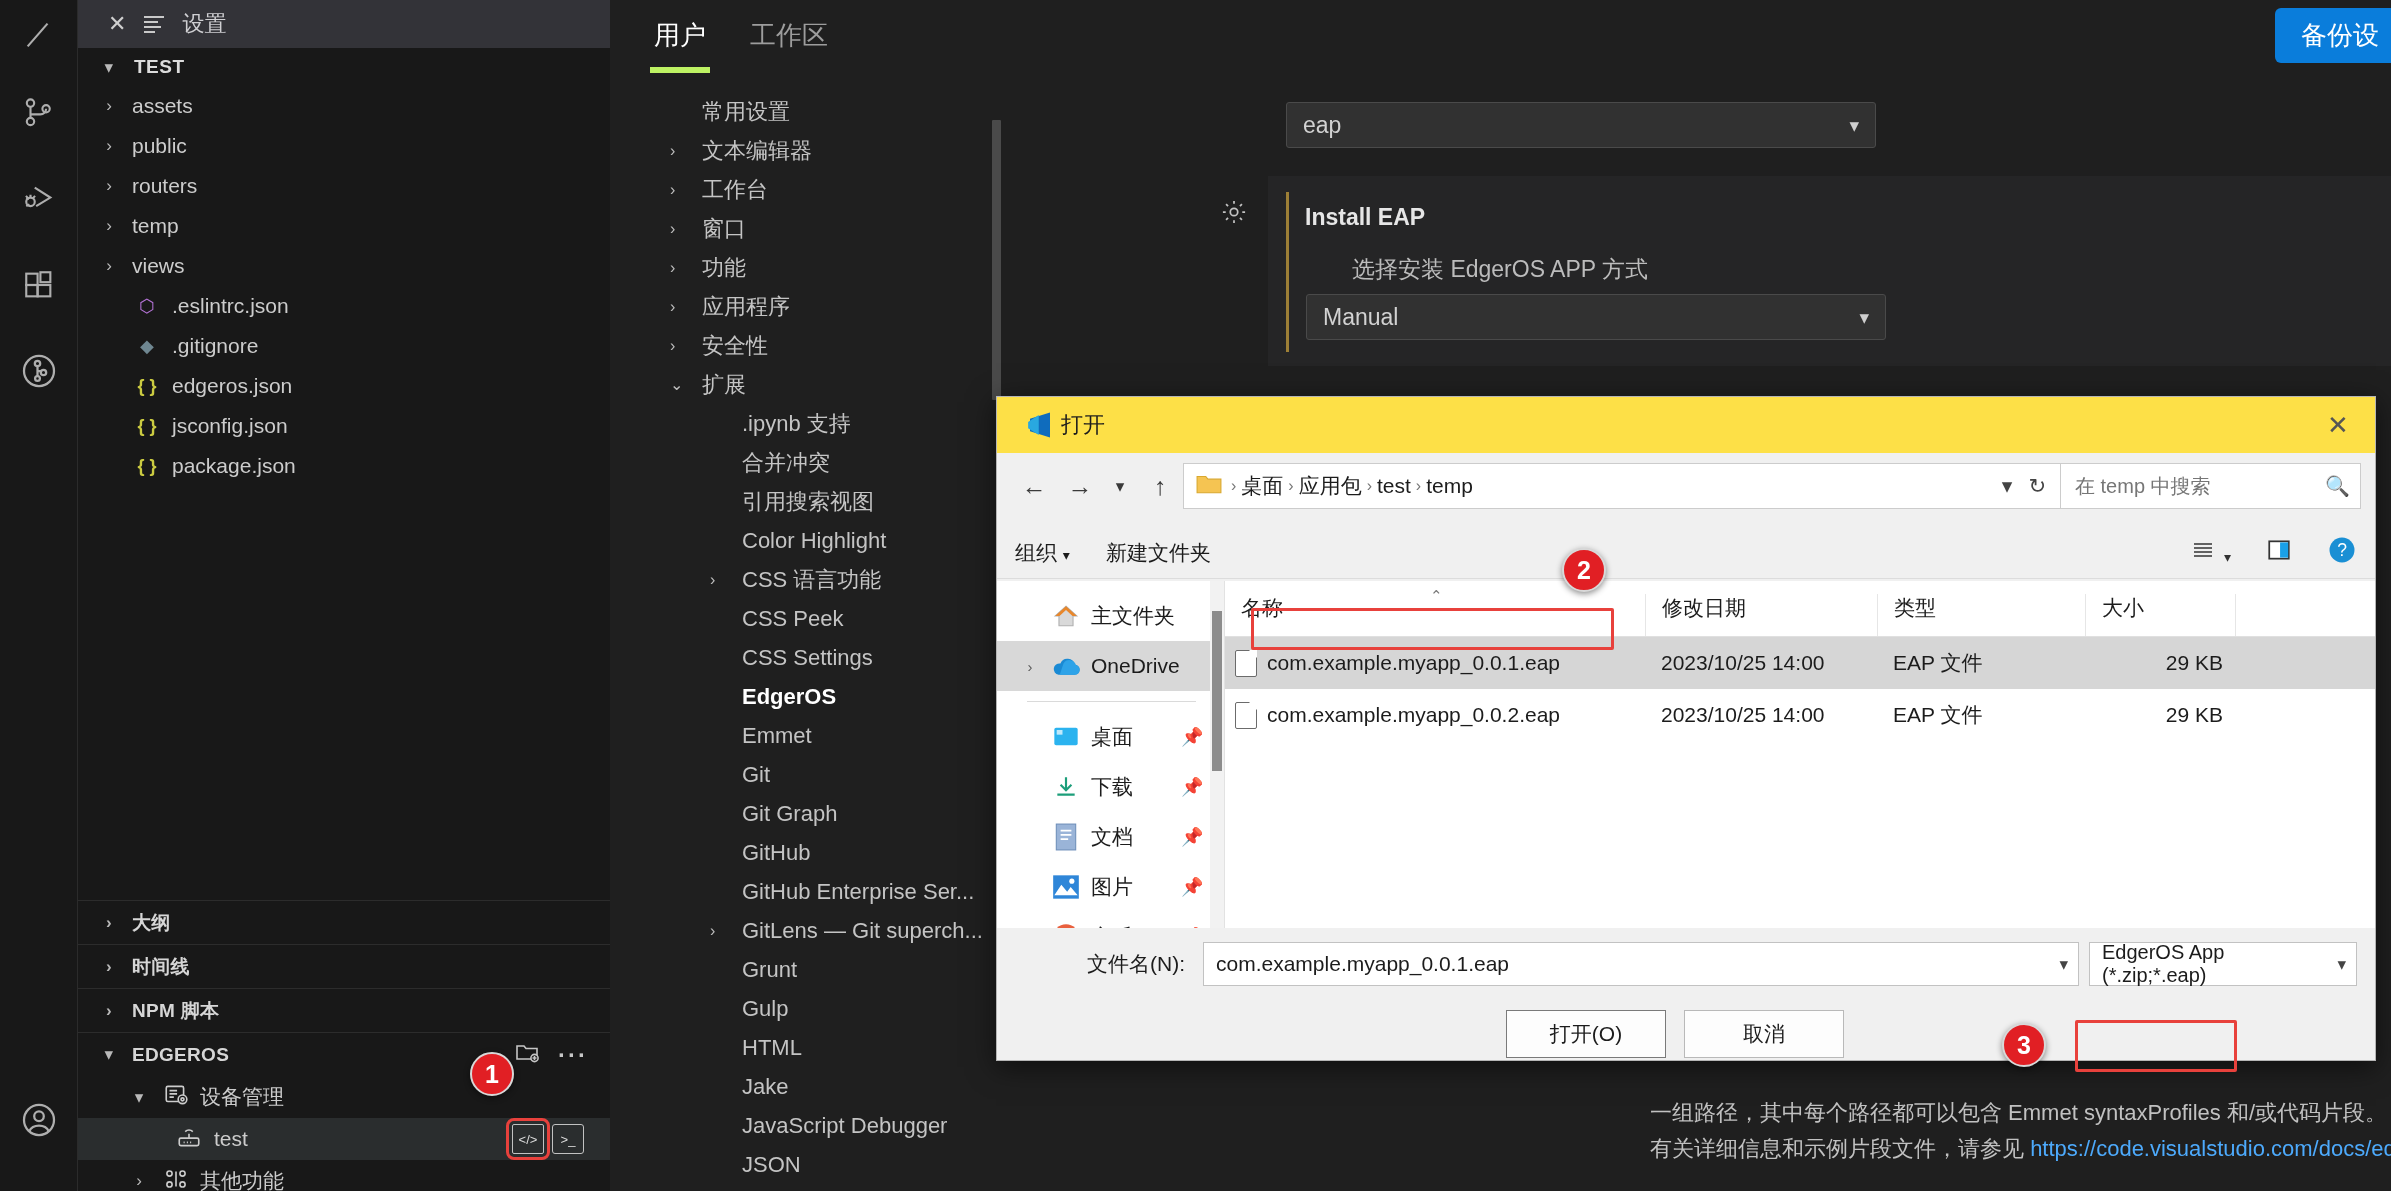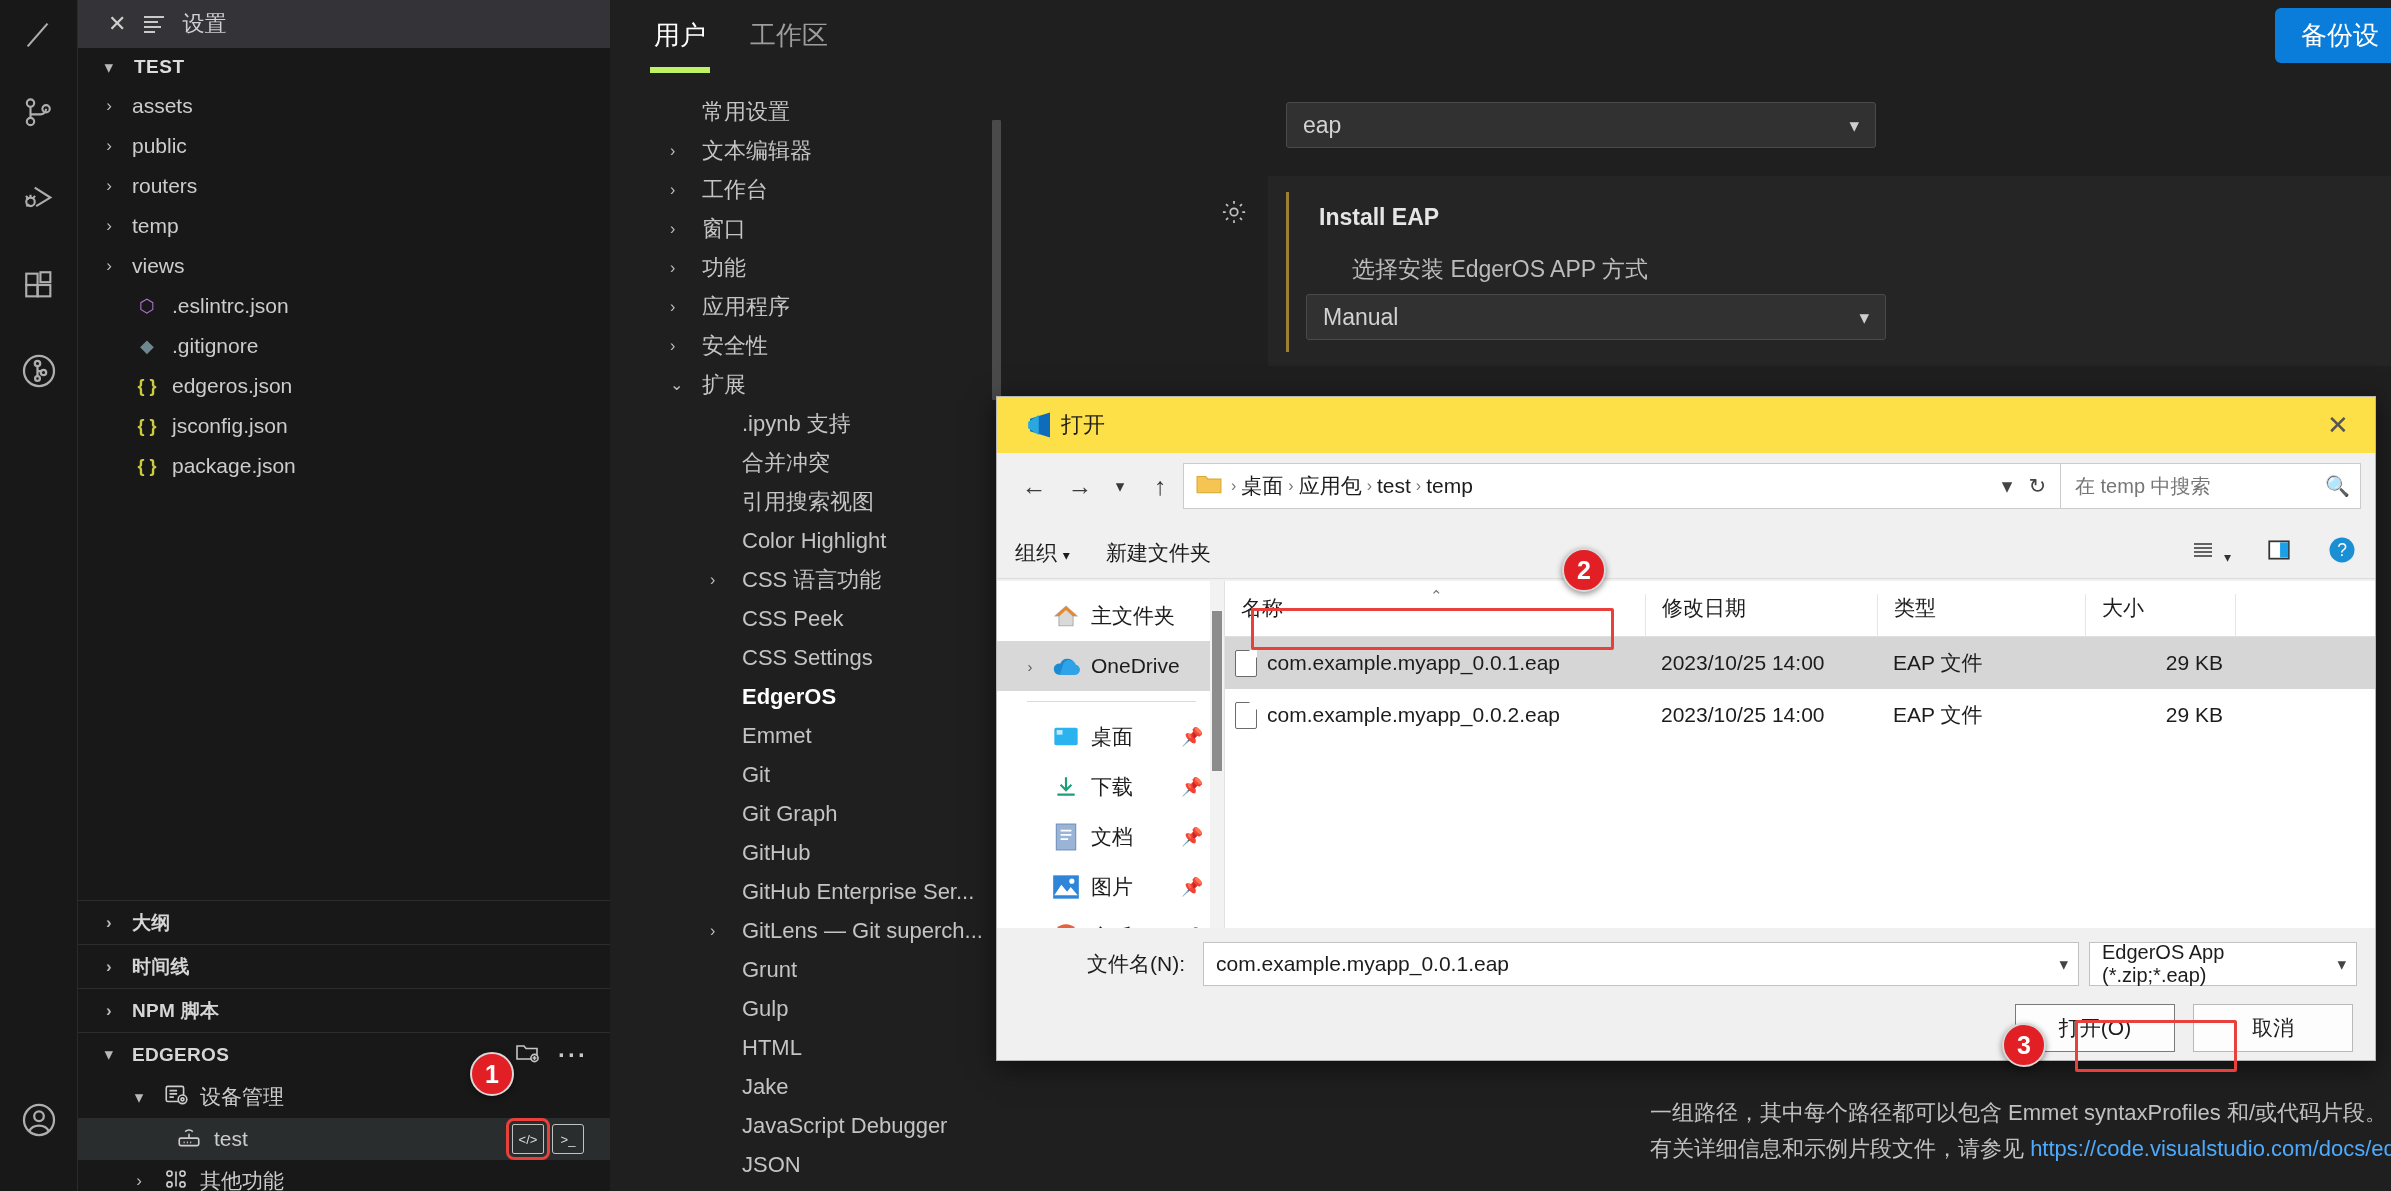--- a/index.html
+++ b/index.html
@@ -164,21 +164,21 @@
   .doc-ico { width: 22px; height: 27px; border: 1.5px solid #6b6b6b; border-radius: 2px; position: relative; background:#fff; }
   .doc-ico:after { content:''; position:absolute; right:-1px; top:-1px; border-width: 0 8px 8px 0; border-style: solid; border-color: transparent #fff transparent transparent; }
 
   .dlg-foot { position: absolute; left: 0; right: 0; bottom: 0; height: 132px; background: #f0f0f0; }
   .fn-row { display: flex; align-items: center; padding: 14px 18px 0 0; gap: 10px; }
   .fn-label { width: 196px; text-align: right; font-size: 21px; padding-right: 8px; }
   .fn-input { flex: 1; height: 44px; background: #fff; border: 1px solid #c2c2c2; display:flex; align-items:center; padding: 0 10px 0 12px; font-size: 21px; }
   .fn-input .caret { margin-left: auto; color: #444; font-size: 17px; }
   .fn-filter { width: 268px; height: 44px; background: #fff; border: 1px solid #c2c2c2; display:flex; align-items:center; padding: 0 10px 0 12px; font-size: 20px; gap: 17px; }
   .fn-filter .caret { margin-left: auto; color: #444; font-size: 17px; }
-  .btn-row { display: flex; justify-content: flex-end; gap: 18px; padding: 18px 22px 0 0; align-items: center; }
+  .btn-row { display: flex; justify-content: center; gap: 18px; padding: 24px 22px 0 0; align-items: center; }
   .dlg-btn { width: 160px; height: 48px; background: #fdfdfd; border: 1px solid #b9b9b9; display:flex; align-items:center; justify-content:center; font-size: 21px; }
   .dlg-btn.focus { border-color: #7a7a7a; }
 
   
   .step {
     position: absolute; width: 44px; height: 44px; border-radius: 50%;
     background: #e11f24; color: #fff; font-size: 25px; font-weight: bold;
     display: flex; align-items: center; justify-content: center;
     box-shadow: 0 2px 6px rgba(0,0,0,.45); border: 2px solid #d8d8d8;
   }
@@ -516,21 +516,21 @@
       </div>
 
       <div class="setting-block" style="left:258px; right:0; top:96px; height:190px;"></div>
       <div class="setting-accent" style="left:276px; top:112px; height:160px;"></div>
       <div class="gear" style="left:210px; top:118px;">
         <svg width="28" height="28" viewBox="0 0 24 24" fill="none" stroke="#c2c2c2" stroke-width="1.5">
             <circle cx="12" cy="12" r="3.2"></circle>
             <path d="M12 2.5 v2.4 M12 19.1 v2.4 M2.5 12 h2.4 M19.1 12 h2.4 M5.2 5.2 l1.7 1.7 M17.1 17.1 l1.7 1.7 M18.8 5.2 l-1.7 1.7 M6.9 17.1 l-1.7 1.7"></path>
           </svg>
       </div>
-      <div class="s-title" style="position:absolute; left:309px; top:124px;">Install EAP</div>
+      <div class="s-title" style="position:absolute; left:295px; top:124px;">Install EAP</div>
       <div class="s-desc" style="position:absolute; left:298px; top:174px;">选择安装 EdgerOS APP 方式</div>
       <div class="sel-box" style="position:absolute; left:296px; width:580px; top:214px;">
         <span>Manual</span>
         <span class="caret">▾</span>
       </div>
     </div>
 
     <div class="bottom-text">
       <div>一组路径，其中每个路径都可以包含 Emmet syntaxProfiles 和/或代码片段。 发生冲突时，后面路径的配置文件/代码段将重写以前的</div>
       <div>

